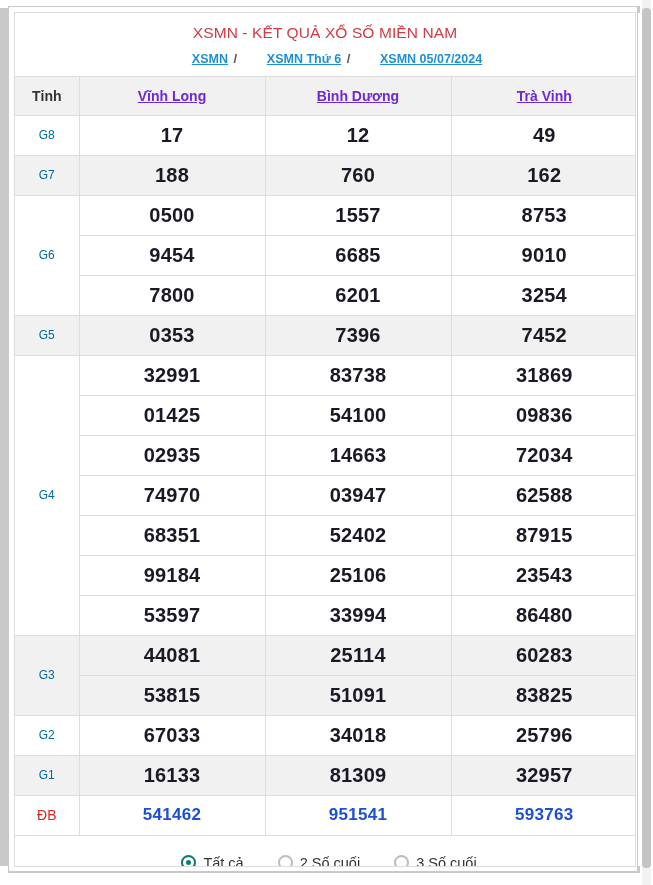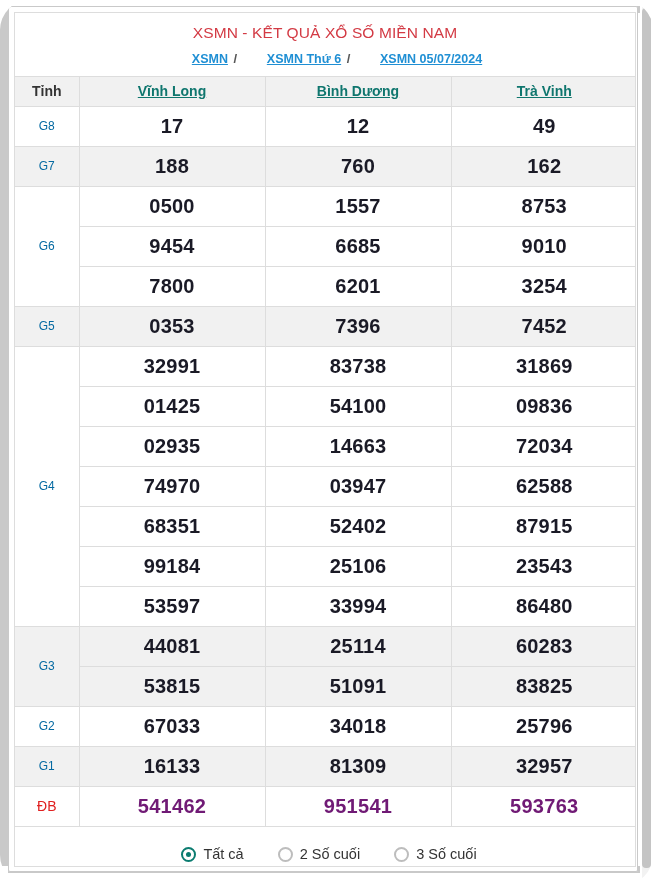--- a/index.html
+++ b/index.html
@@ -9,21 +9,20 @@
     padding: 0;
     background: #ffffff;
     font-family: "Liberation Sans", "DejaVu Sans", sans-serif;
   }
   #screen {
     width: 653px;
     height: 885px;
     position: relative;
     background: #ffffff;
     overflow: hidden;
-    border-radius: 30px;
   }
 
   
   .frame-shadow {
     position: absolute;
     left: 8px;
     top: 6px;
     width: 630px;
     height: 866px;
     background: #ffffff;
@@ -129,33 +128,33 @@
     border-left: none;
     border-right: 1px solid #dddddd;
     text-align: center;
     vertical-align: middle;
   }
   table.kq th:last-child, table.kq td:last-child {
     border-right: none;
   }
 
   thead th {
-    height: 30px;
+    height: 39px;
     background: #f1f1f1;
     font-size: 14px;
     border-top: 1px solid #dddddd;
     border-bottom: 1px solid #dddddd;
   }
   th.th-tinh {
     color: #333333;
     font-weight: bold;
     font-size: 14px;
   }
   thead th a.prov-link {
-    color: #0f766e;
+    color: #6d28d9;
     font-weight: bold;
     text-decoration: underline;
     font-size: 14px;
   }
 
   td.glabel {
     color: #0369a1;
     font-size: 12px;
     font-weight: 400;
     border-right: 1px solid #dddddd;
@@ -170,38 +169,38 @@
 
   tr.stripe > td { background: #f1f1f1; }
   tr.plain  > td { background: #ffffff; }
 
   td.db-label {
     color: #e02020;
     font-size: 14px;
     margin-top: 20px;
   }
   td.db-num {
-    color: #701a75;
-    font-weight: bold;
-    font-size: 20px;
+    color: #1d4ed8;
+    font-weight: bold;
+    font-size: 17px;
     letter-spacing: 0.3px;
   }
 
   
   .footer {
     height: 54px;
     display: flex;
     align-items: center;
     justify-content: center;
     gap: 26px;
     background: #ffffff;
   }
   .radio-opt {
     display: inline-flex;
-    align-items: flex-end;
+    align-items: center;
     gap: 7px;
     font-size: 14.5px;
     color: #333333;
     cursor: pointer;
     user-select: none;
     margin-left: 8px;
   }
   .radio-dot {
     width: 15px;
     height: 15px;

